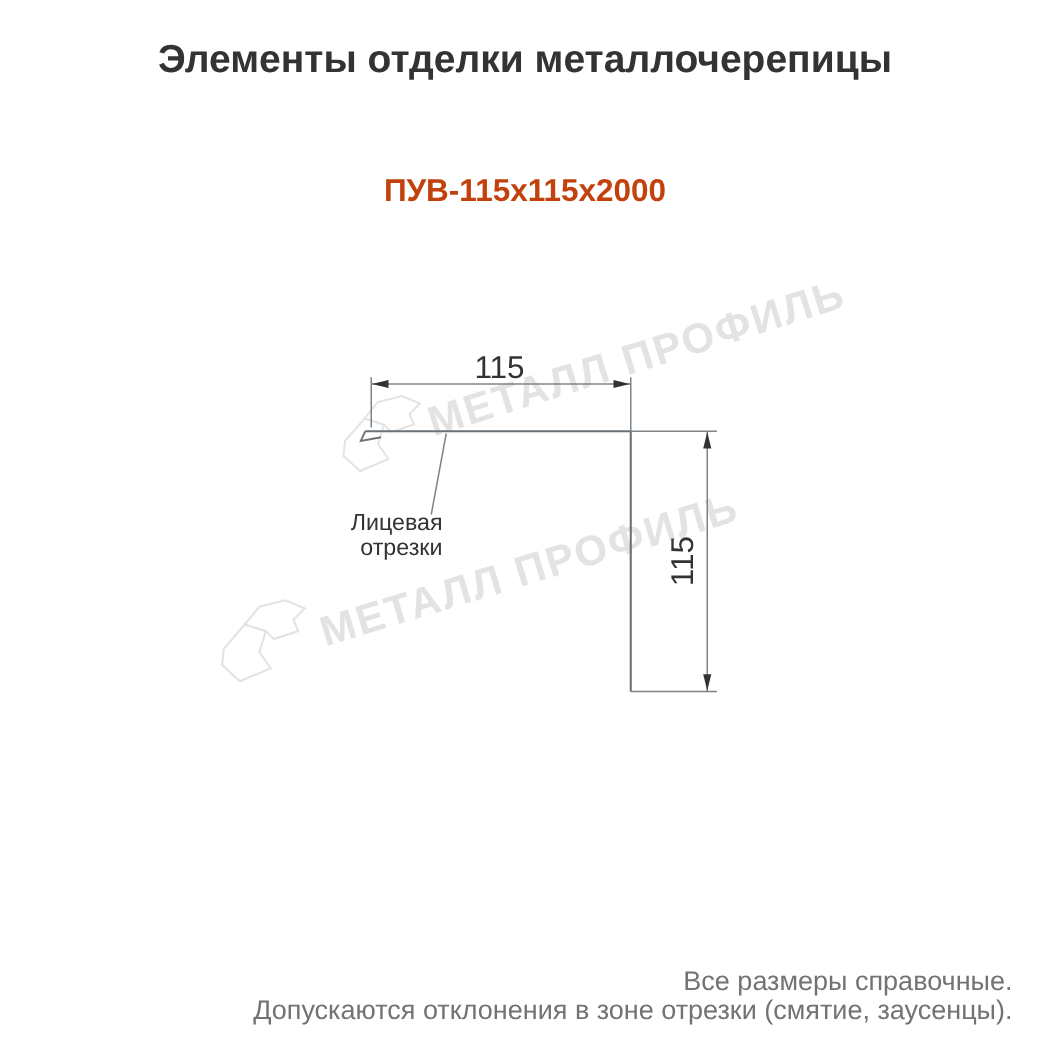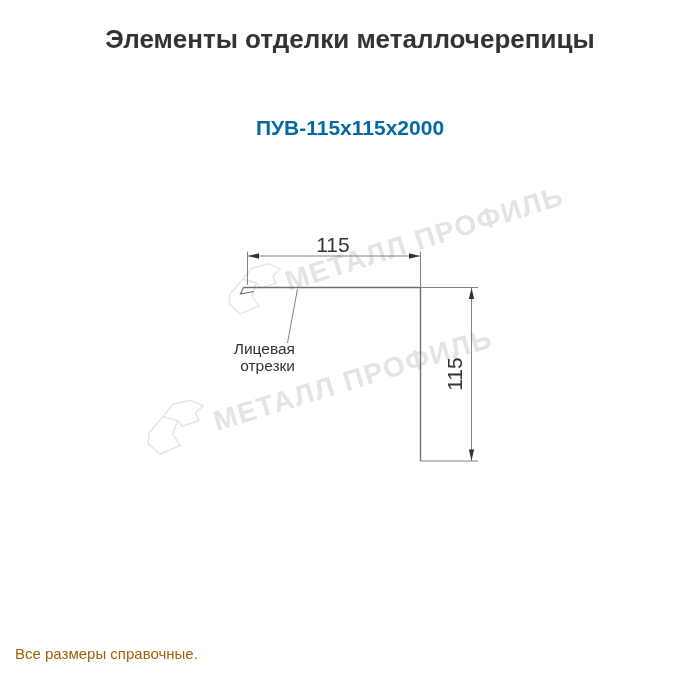--- a/index.html
+++ b/index.html
@@ -13,38 +13,38 @@
   .title1{
     position:absolute;top:24px;left:0;width:700px;
     text-align:center;font-size:26px;font-weight:bold;color:#333;
   }
   .title2{
     position:absolute;top:87px;left:0;width:700px;
     text-align:center;font-size:21px;font-weight:bold;color:#333;
   }
   .title3{
     position:absolute;top:116px;left:0;width:700px;
-    text-align:center;font-size:21px;font-weight:bold;color:#0369a1;
+    text-align:center;font-size:21px;font-weight:bold;color:#c2410c;
   }
   .drawing-svg{position:absolute;left:0;top:0;}
   .dim-text{
     font-family:"Liberation Sans", sans-serif;
     font-size:21px;
   }
   .wm-text{
     font-family:"Liberation Sans", sans-serif;
     font-size:28px;font-weight:bold;letter-spacing:1.5px;
   }
   .face-label{
     position:absolute;left:219px;top:341px;width:76px;
     text-align:right;font-size:15.5px;line-height:16.5px;color:#333;
   }
   .footer{
     position:absolute;left:15px;top:645px;width:660px;
-    font-size:15px;line-height:18.5px;color:#a16207;
+    font-size:18px;line-height:18.5px;color:#737373;text-align:right;
   }
 </style>
 </head>
 <body>
 
 <div class="page">
 
   <div class="title1">Элементы отделки металлочерепицы</div>
   <div class="title3">ПУВ-115х115х2000</div>
 
@@ -92,15 +92,16 @@
     <path d="M 297.5 289 L 287.5 343" fill="none" stroke-width="1" stroke="#7d8488"></path>
   </svg>
 
   <div class="face-label">
     <div>Лицевая</div>
     <div>отрезки</div>
   </div>
 
   <div class="footer">
     <div>Все размеры справочные.</div>
+    <div>Допускаются отклонения в зоне отрезки (смятие, заусенцы).</div>
   </div>
 
 </div>
 
 </body></html>

